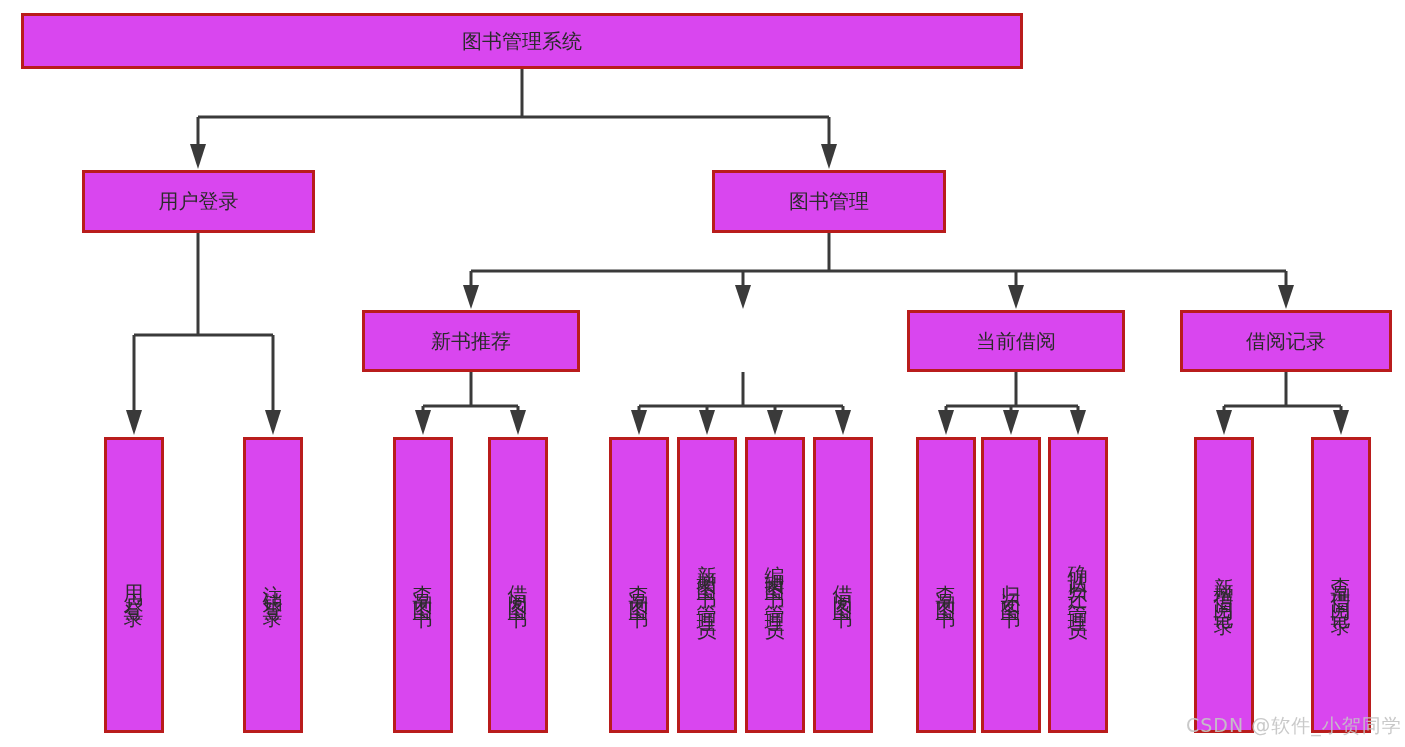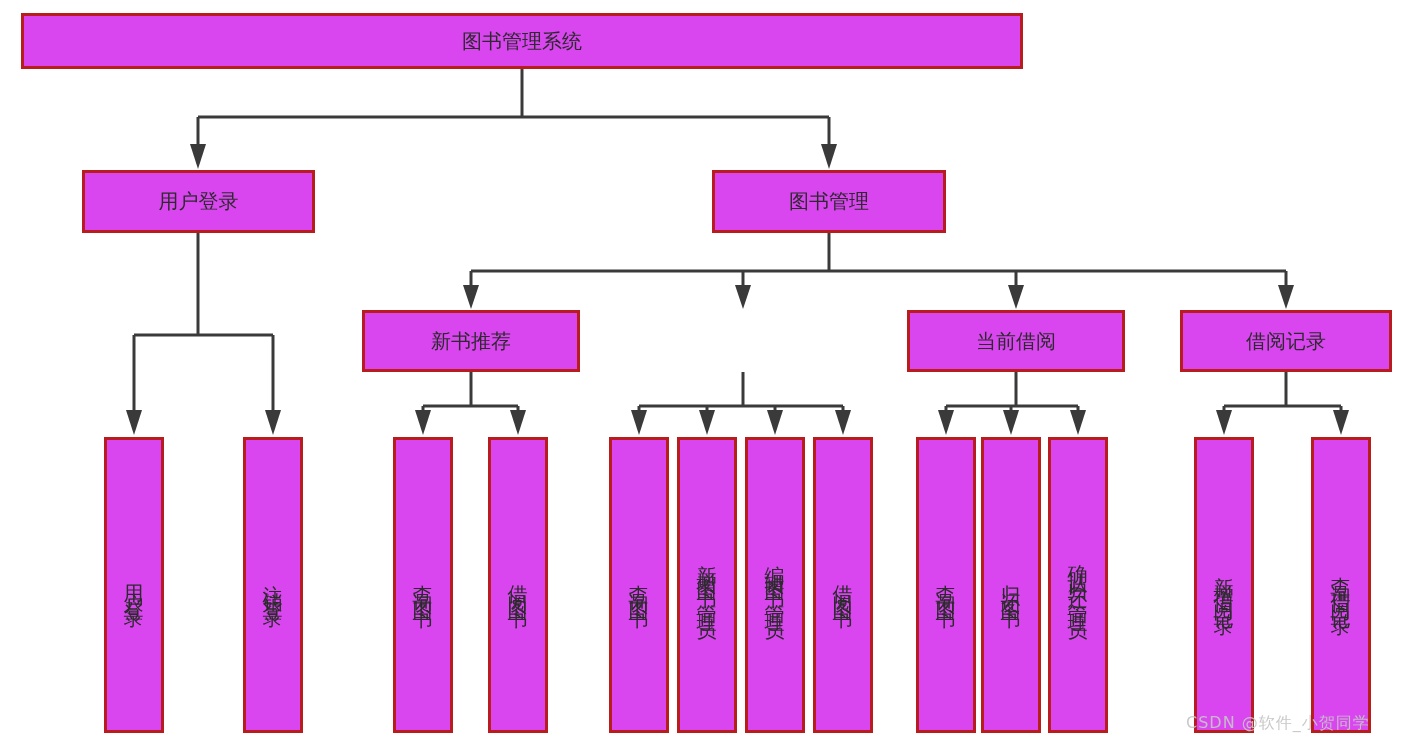--- a/index.html
+++ b/index.html
@@ -32,21 +32,21 @@
   .vert {
     writing-mode: vertical-rl;
     text-orientation: mixed;
     letter-spacing: 8px;
     line-height: 1.1;
   }
   .watermark {
     position: absolute;
     left: 1186px;
     top: 713px;
-    font-size: 16px;
+    font-size: 19px;
     color: #c5c5c5;
     opacity: 0.92;
     letter-spacing: 1px;
     white-space: nowrap;
     z-index: 5;
   }
 </style>
 </head>
 <body>
 

